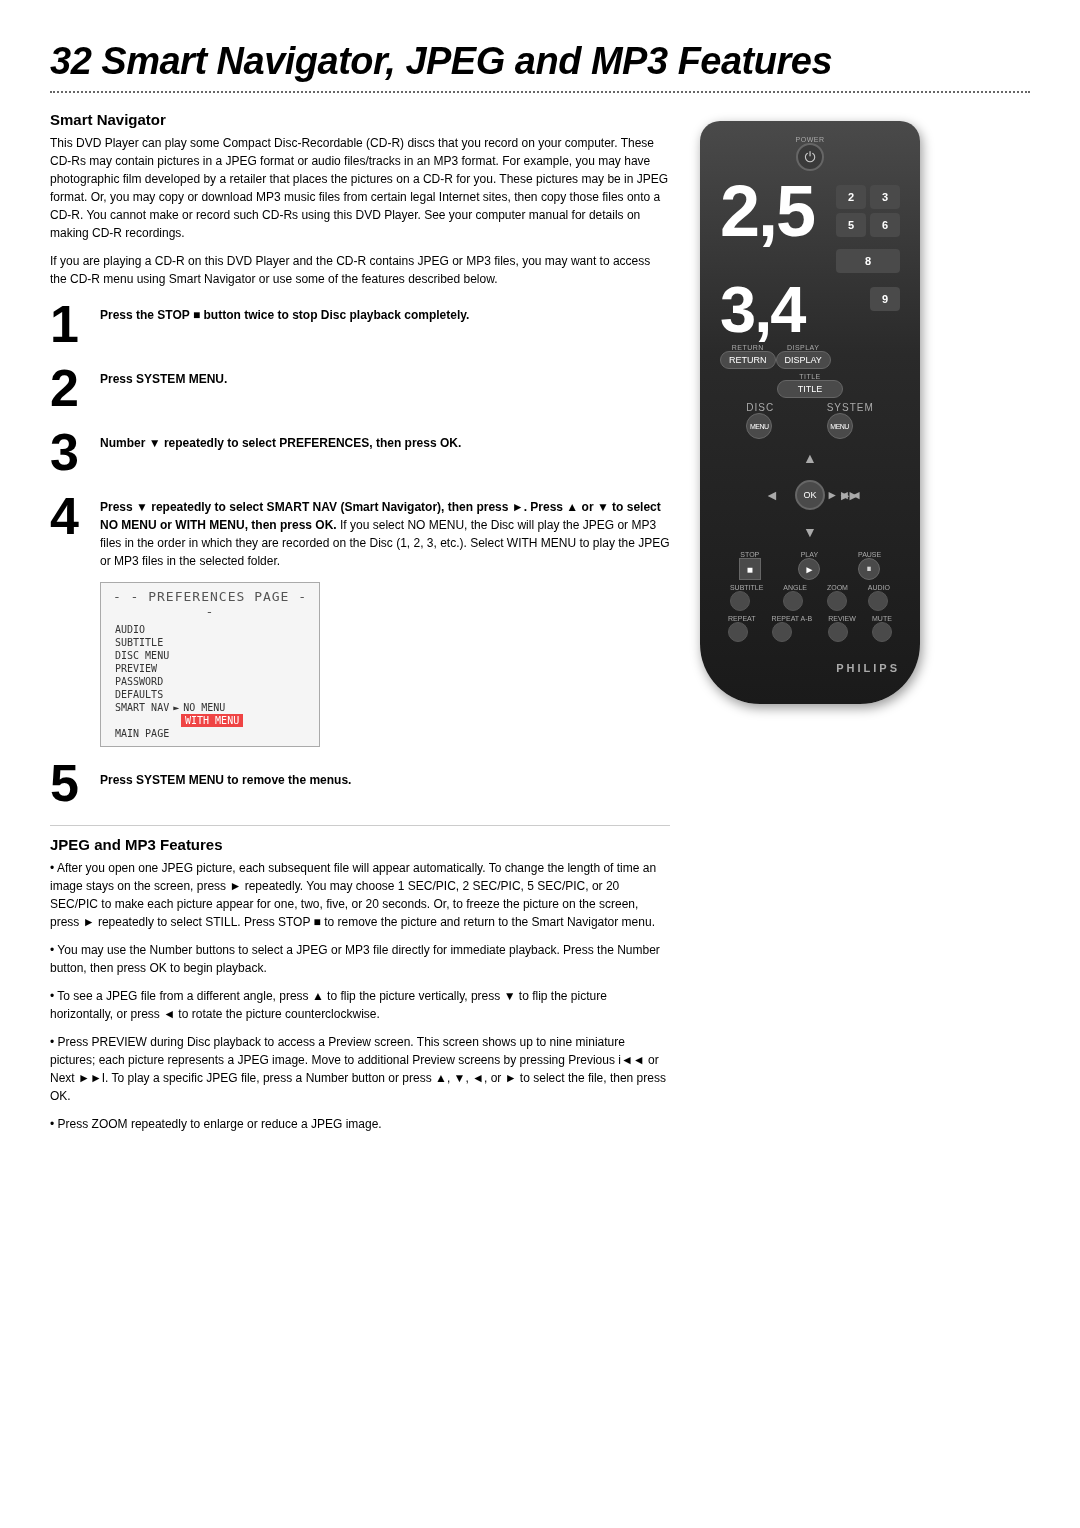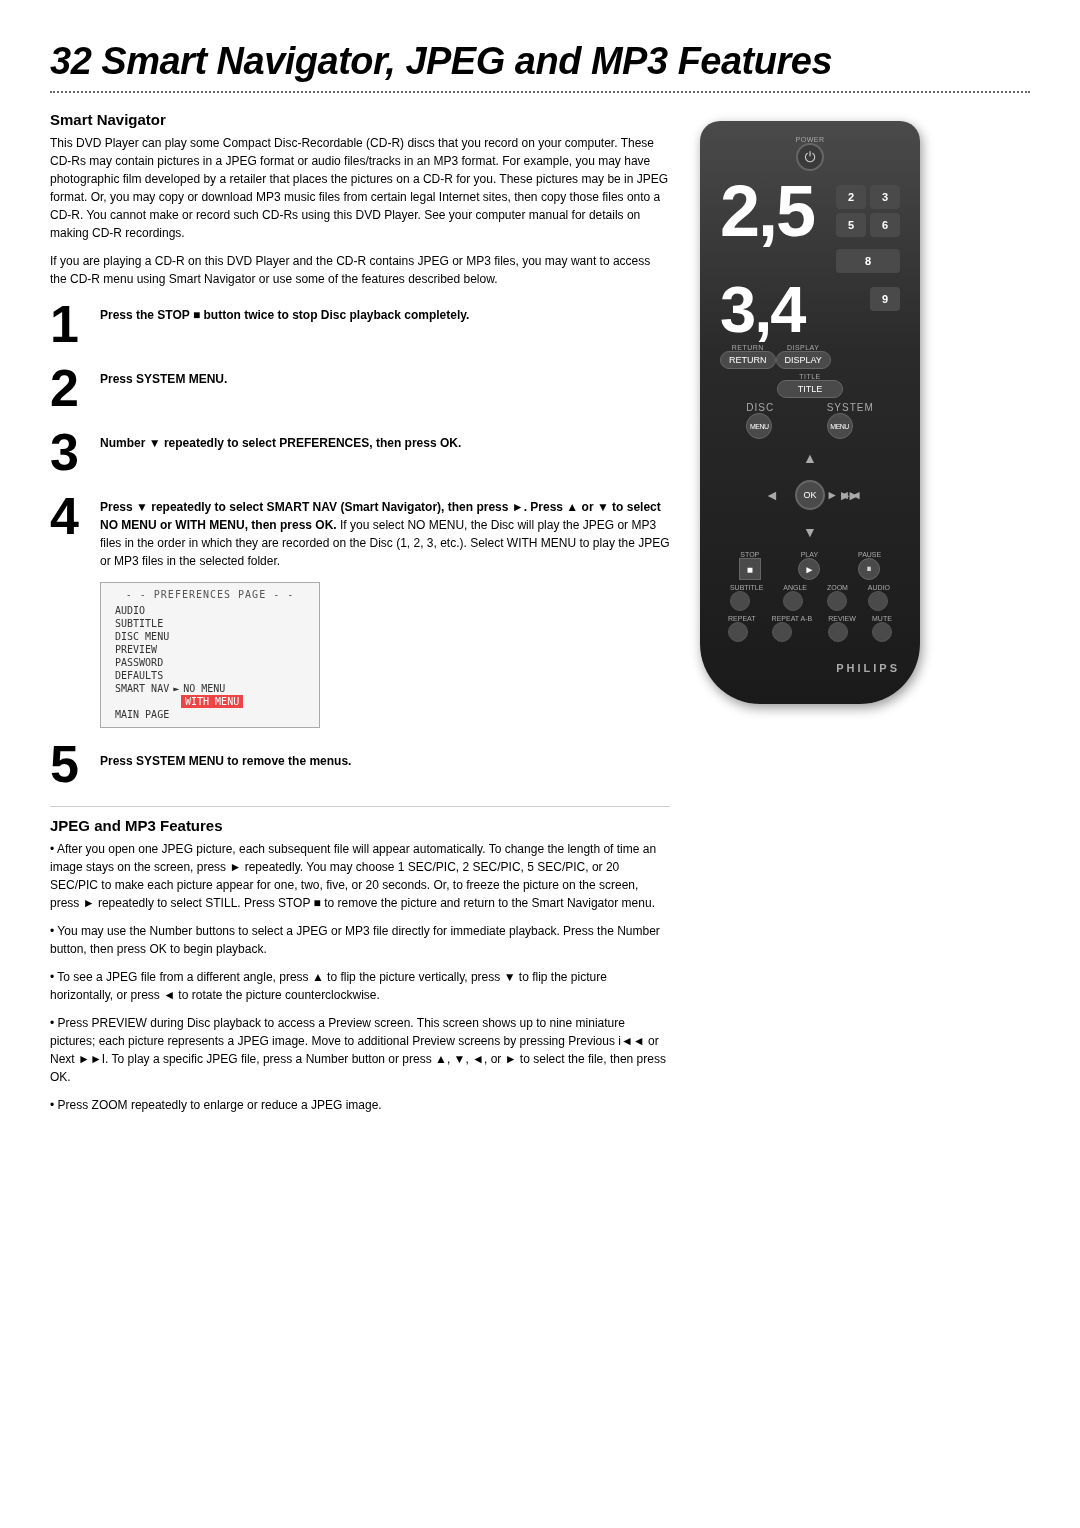--- a/index.html
+++ b/index.html
@@ -86,21 +86,21 @@
       font-size: 10px;
       margin: 10px 0 10px 50px;
       padding: 6px 10px;
       width: 220px;
       font-family: monospace;
     }
 
     .screen-header {
       text-align: center;
       color: #555;
-      font-size: 10px;
+      font-size: 13px;
       margin-bottom: 4px;
       letter-spacing: 1px;
     }
 
     .screen-row {
       padding: 1px 4px;
       font-size: 10px;
       color: #333;
     }
 

